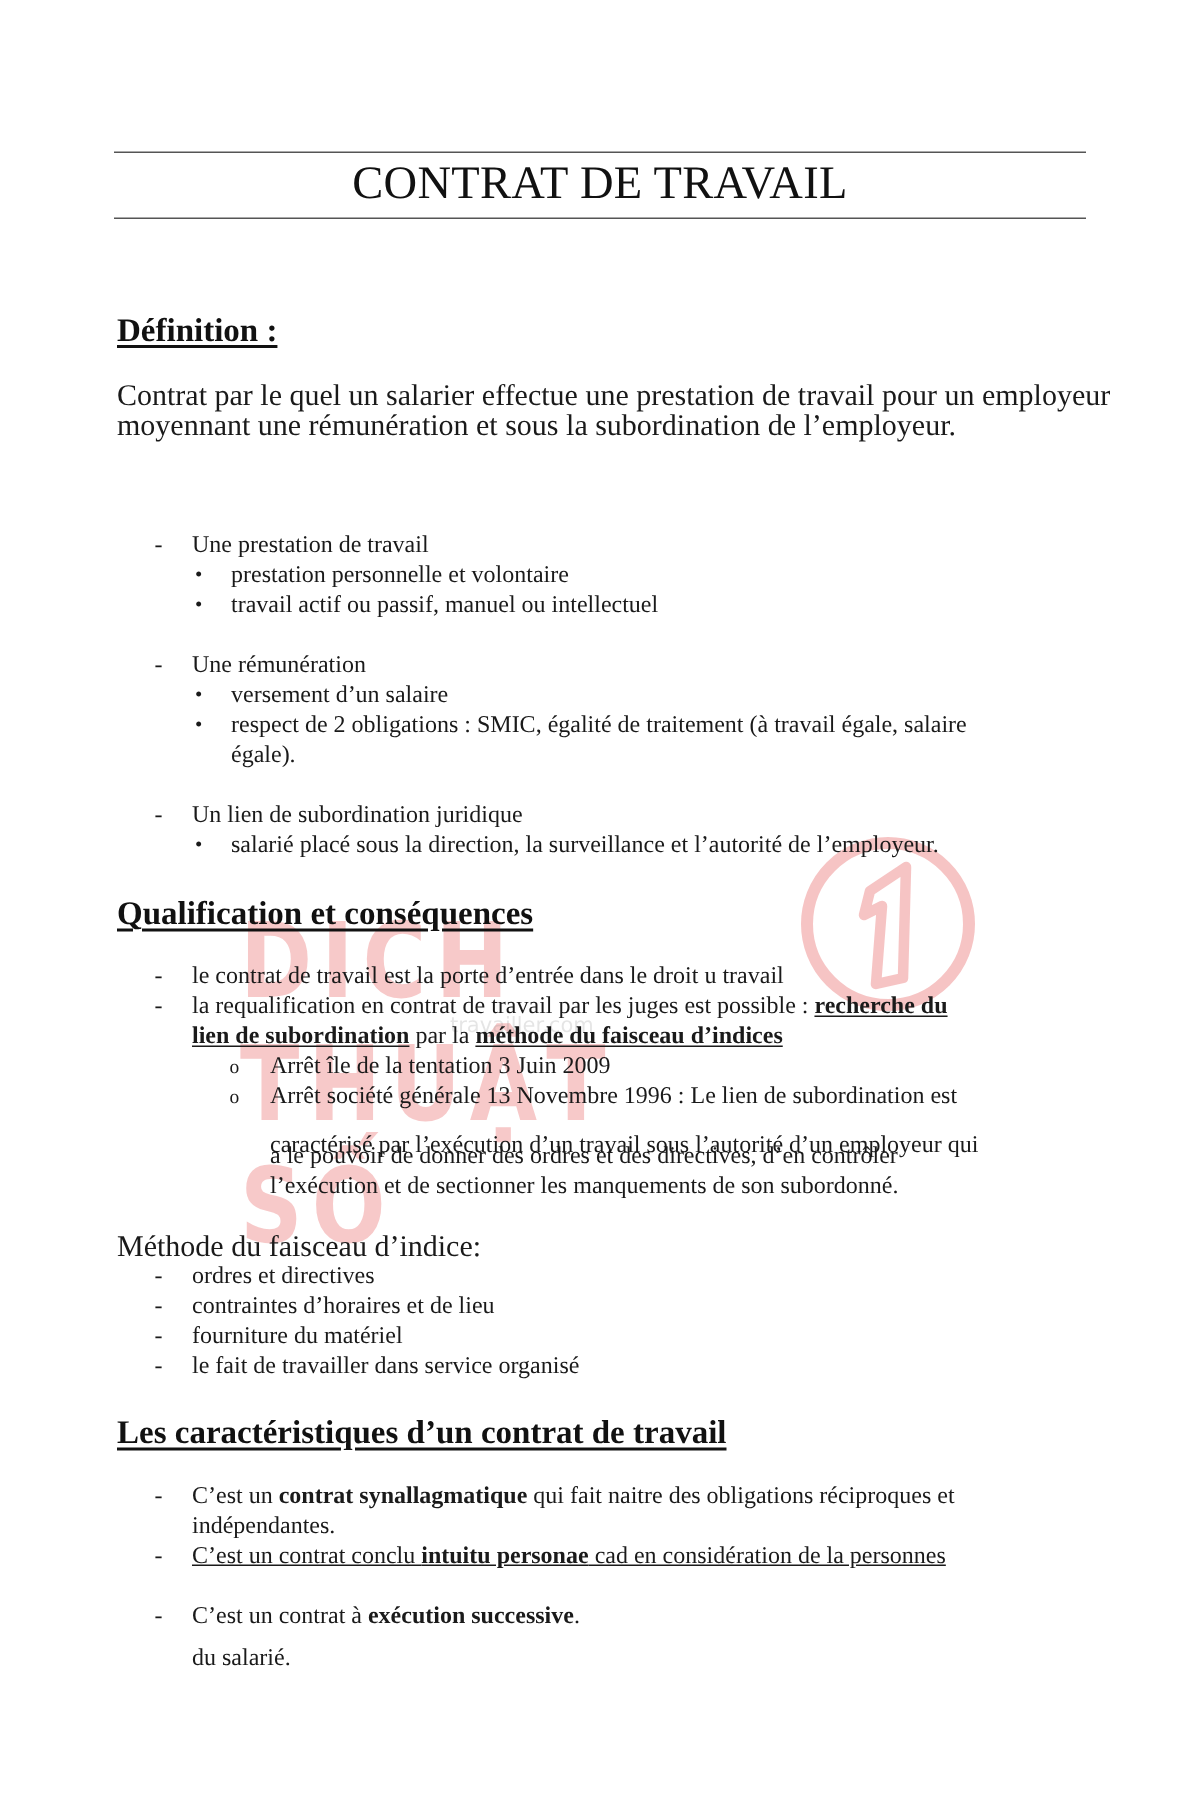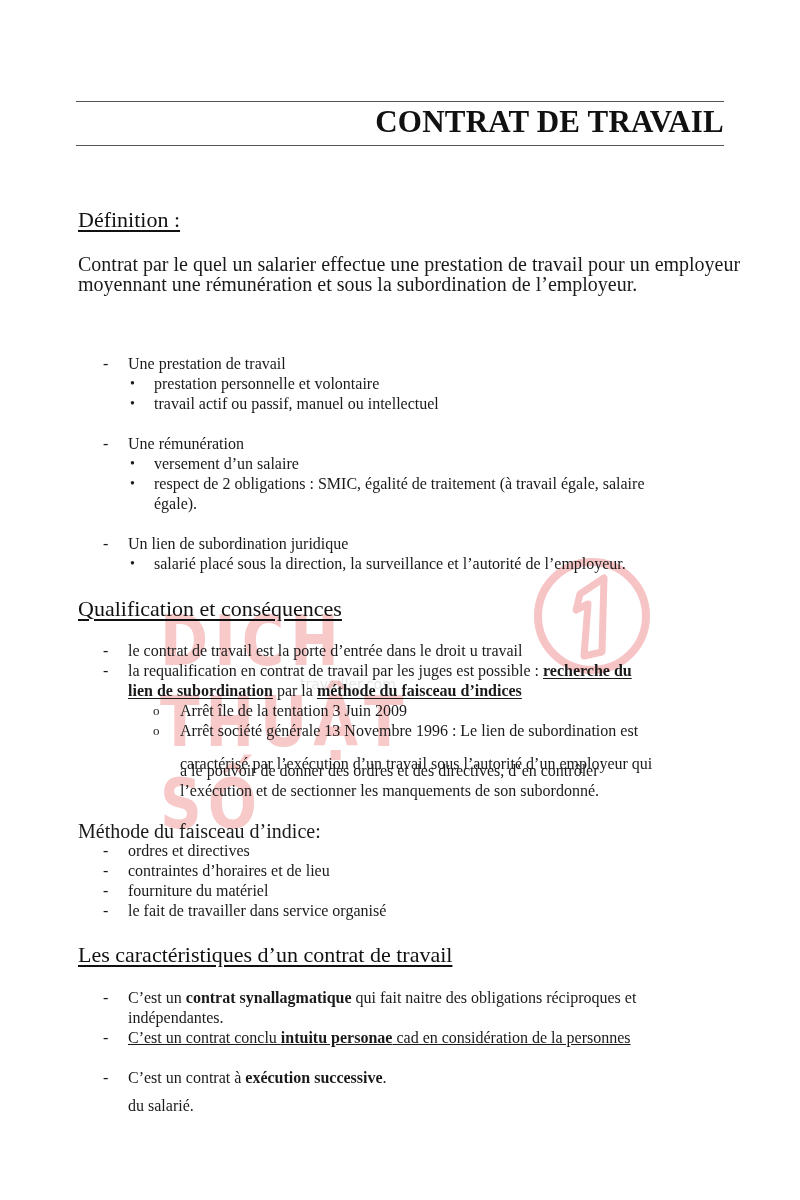--- a/index.html
+++ b/index.html
@@ -1,22 +1,22 @@
 <!DOCTYPE html>
 <html><head>
 <meta charset="utf-8">
 <style>
   html, body { margin: 0; padding: 0; background: #ffffff; }
   body { width: 800px; height: 1200px; position: relative; overflow: hidden;
          font-family: "Liberation Serif", "DejaVu Serif", serif; color: #1a1a1a; }
   .page { position: absolute; left: 0; top: 0; width: 800px; height: 1200px; }
   .rule { position: absolute; left: 76px; width: 648px; height: 0; border-top: 1px solid #555; }
-  .title { position: absolute; left: 76px; width: 648px; top: 104px; text-align: right;
-           font-size: 31px; font-weight: bold; letter-spacing: 0.2px; color: #111; }
-  .h { position: absolute; left: 78px; font-size: 22px; font-weight: normal; text-decoration: underline;
+  .title { position: absolute; left: 76px; width: 648px; top: 104px; text-align: center;
+           font-size: 31px; font-weight: normal; letter-spacing: 0.2px; color: #111; }
+  .h { position: absolute; left: 78px; font-size: 22px; font-weight: bold; text-decoration: underline;
        text-underline-offset: 3px; text-decoration-thickness: 2px; color: #111; }
   .p { position: absolute; left: 78px; font-size: 20px; line-height: 20px; white-space: nowrap; }
   .dash { position: absolute; left: 103px; font-size: 16px; line-height: 20px; }
   .li { position: absolute; left: 128px; font-size: 16px; line-height: 20px; white-space: nowrap; }
   .bul { position: absolute; left: 130px; font-size: 14px; line-height: 20px; }
   .bli { position: absolute; left: 154px; font-size: 16px; line-height: 20px; white-space: nowrap; }
   .circ { position: absolute; left: 153px; font-size: 13px; line-height: 20px; }
   .cli { position: absolute; left: 180px; font-size: 16px; line-height: 20px; white-space: nowrap; }
   b.u { text-decoration: underline; text-underline-offset: 2px; }
   .wm { position: absolute; pointer-events: none; }

